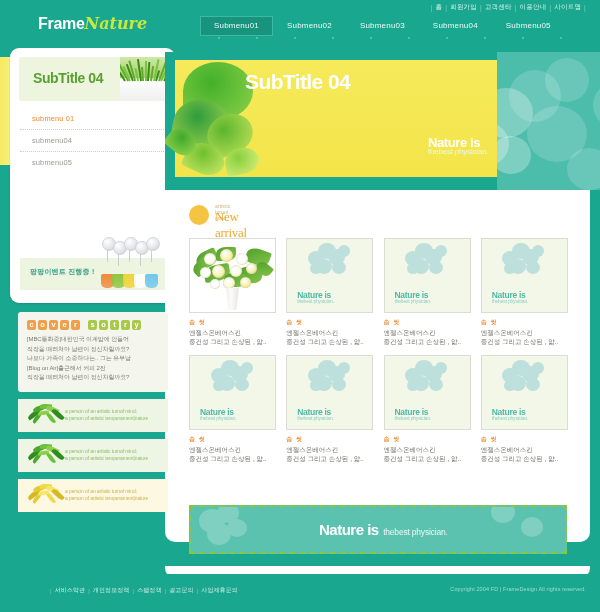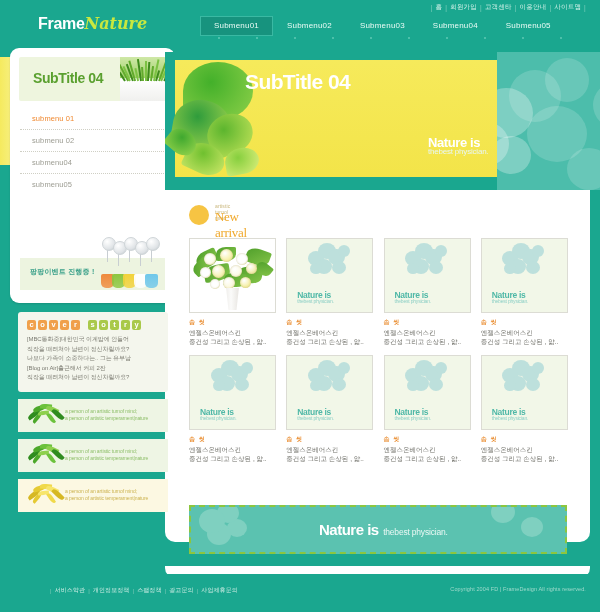--- a/index.html
+++ b/index.html
@@ -289,21 +289,20 @@
           <div class="blade" style="left: 30px; height: 15.042px; background: rgb(98, 171, 44); transform: rotate(8deg);"></div>
           <div class="blade" style="left: 32.6px; height: 21.8413px; background: rgb(124, 194, 67); transform: rotate(12deg);"></div>
           <div class="blade" style="left: 35.2px; height: 11.293px; background: rgb(63, 139, 28); transform: rotate(16deg);"></div>
           <div class="blade" style="left: 37.8px; height: 21.1495px; background: rgb(98, 171, 44); transform: rotate(20deg);"></div>
           <div class="blade" style="left: 40.4px; height: 17.258px; background: rgb(124, 194, 67); transform: rotate(24deg);"></div>
           <div class="blade" style="left: 43px; height: 17.2665px; background: rgb(63, 139, 28); transform: rotate(28deg);"></div>
         </div>
     </div>
     <div class="sb-menu">
       <div class="mi active">submenu 01</div>
-      <div class="mi">submenu 02</div>
       <div class="mi">submenu04</div>
       <div class="mi">submenu05</div>
     </div>
     <div class="sb-banner">
       <div class="txt">팡팡이벤트 진행중 !</div>
       <div class="lolli" id="lolli">
           <div class="stick" style="left: 7px; top: 8px;"></div>
           <div class="ball" style="left: 2px; top: 1px;"></div>
           <div class="pot" style="left: 1px; background: linear-gradient(rgb(239, 138, 60), rgba(239, 138, 60, 0.8));"></div>
           <div class="stick" style="left: 18px; top: 12px;"></div>

